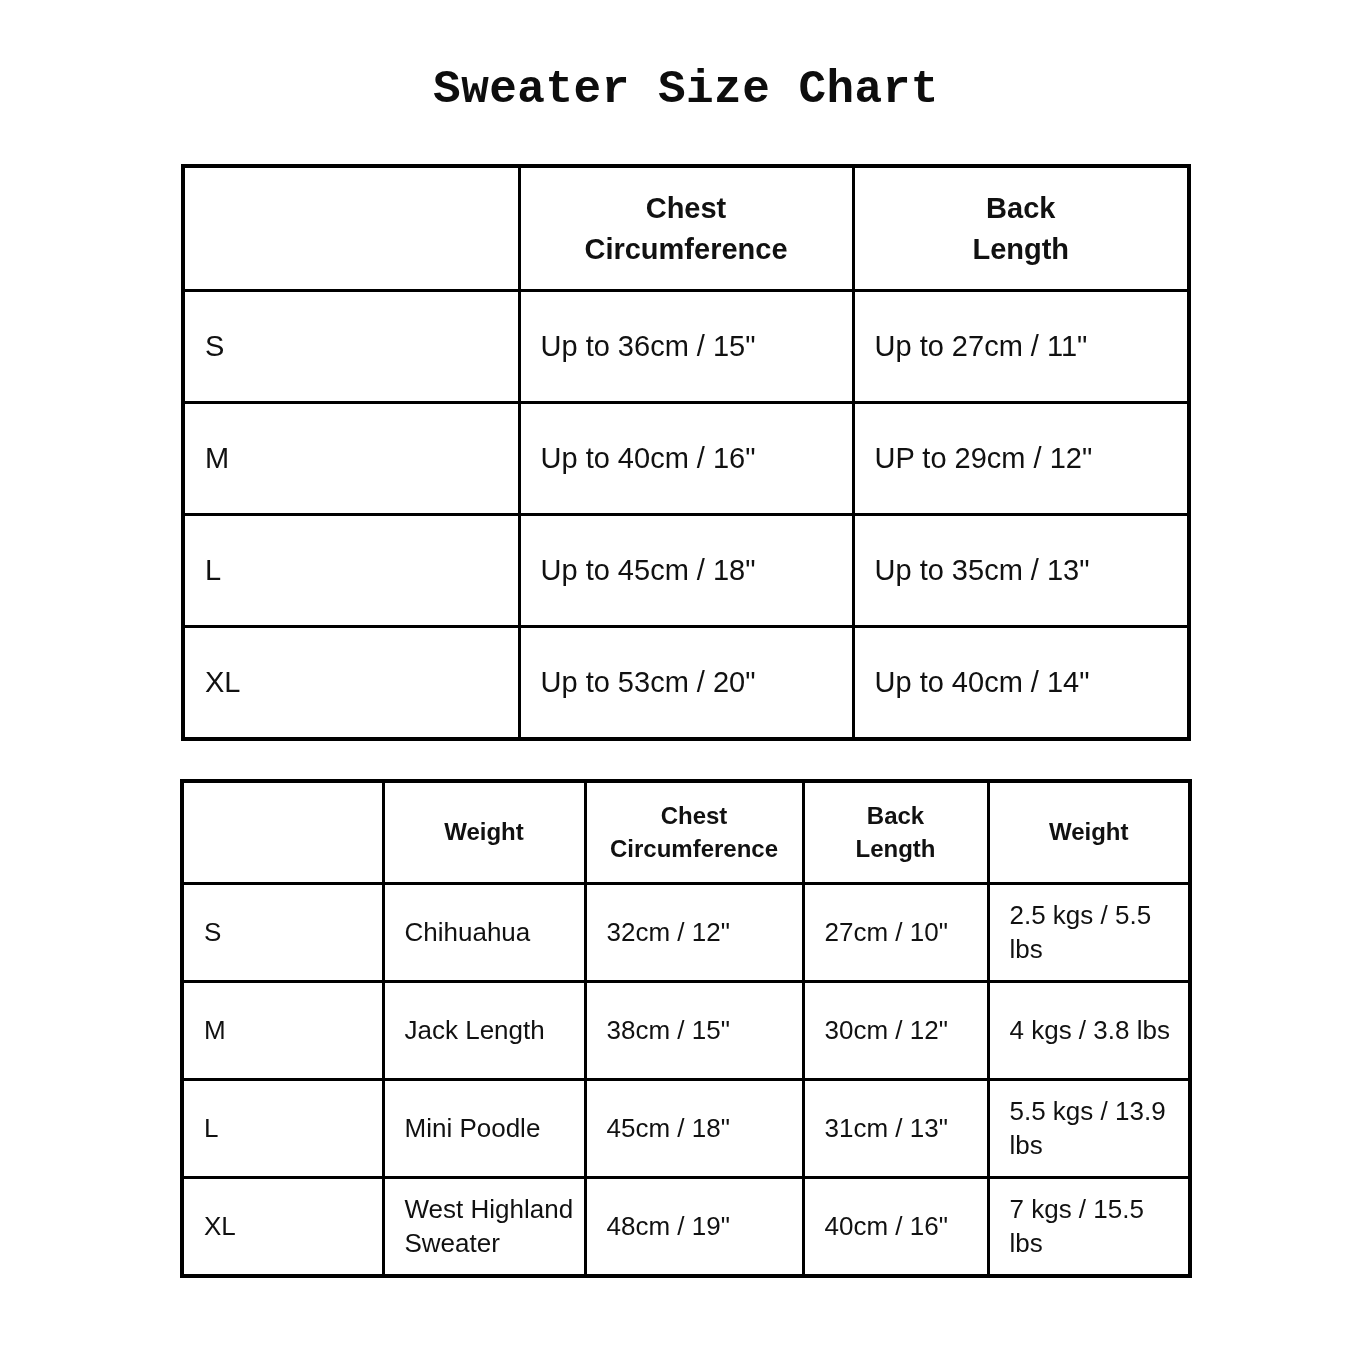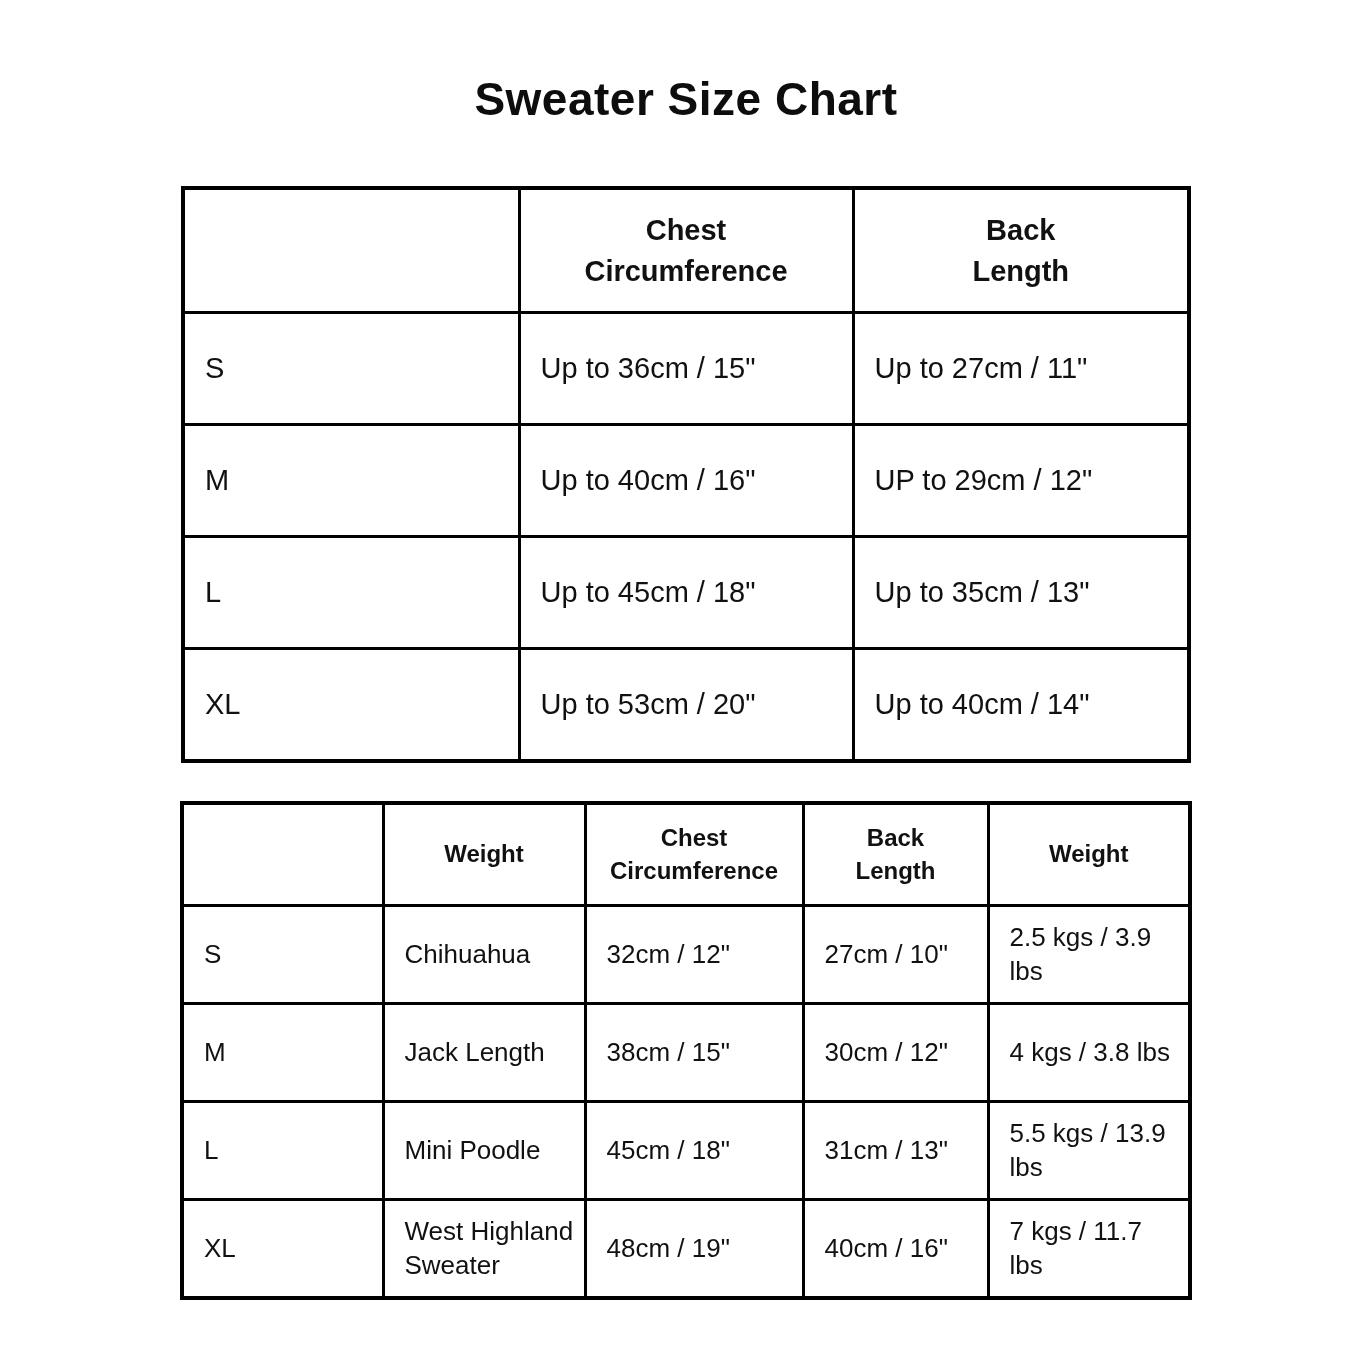--- a/index.html
+++ b/index.html
@@ -8,32 +8,33 @@
     background: #ffffff;
   }
   body {
     width: 1372px;
     height: 1372px;
     font-family: "Liberation Sans", sans-serif;
     color: #111111;
     box-sizing: border-box;
   }
   .page-title {
-    margin: 12px;
+    margin: 4px;
     padding-top: 60px;
     padding-bottom: 44px;
     text-align: center;
     font-size: 46px;
     font-weight: 700;
     letter-spacing: 0.5px;
     color: #0d0d0d;
+    font-family: Liberation Mono, monospace;
   }
   table {
     border-collapse: collapse;
-    margin: 16px auto;
+    margin: 4px auto;
     table-layout: fixed;
     background: #000000;
     border: 4px solid #000000;
   }
   th, td {
     border: 3px solid #000000;
     vertical-align: middle;
     background: #ffffff;
   }
   
@@ -142,37 +143,37 @@
       <th><span class="wrap-back">Back Length</span></th>
       <th>Weight</th>
     </tr>
   </thead>
   <tbody>
     <tr>
       <td>S</td>
       <td>Chihuahua</td>
       <td>32cm / 12"</td>
       <td>27cm / 10"</td>
-      <td>2.5 kgs / 3.9 lbs</td>
+      <td>2.5 kgs / 5.5 lbs</td>
     </tr>
     <tr>
       <td>M</td>
       <td>Jack Length</td>
       <td>38cm / 15"</td>
       <td>30cm / 12"</td>
       <td>4 kgs / 3.8 lbs</td>
     </tr>
     <tr>
       <td>L</td>
       <td>Mini Poodle</td>
       <td>45cm / 18"</td>
       <td>31cm / 13"</td>
       <td>5.5 kgs / 13.9 lbs</td>
     </tr>
     <tr>
       <td>XL</td>
       <td>West Highland Sweater</td>
       <td>48cm / 19"</td>
       <td>40cm / 16"</td>
-      <td>7 kgs / 11.7 lbs</td>
+      <td>7 kgs / 15.5 lbs</td>
     </tr>
   </tbody>
 </table>
 
 </body></html>

